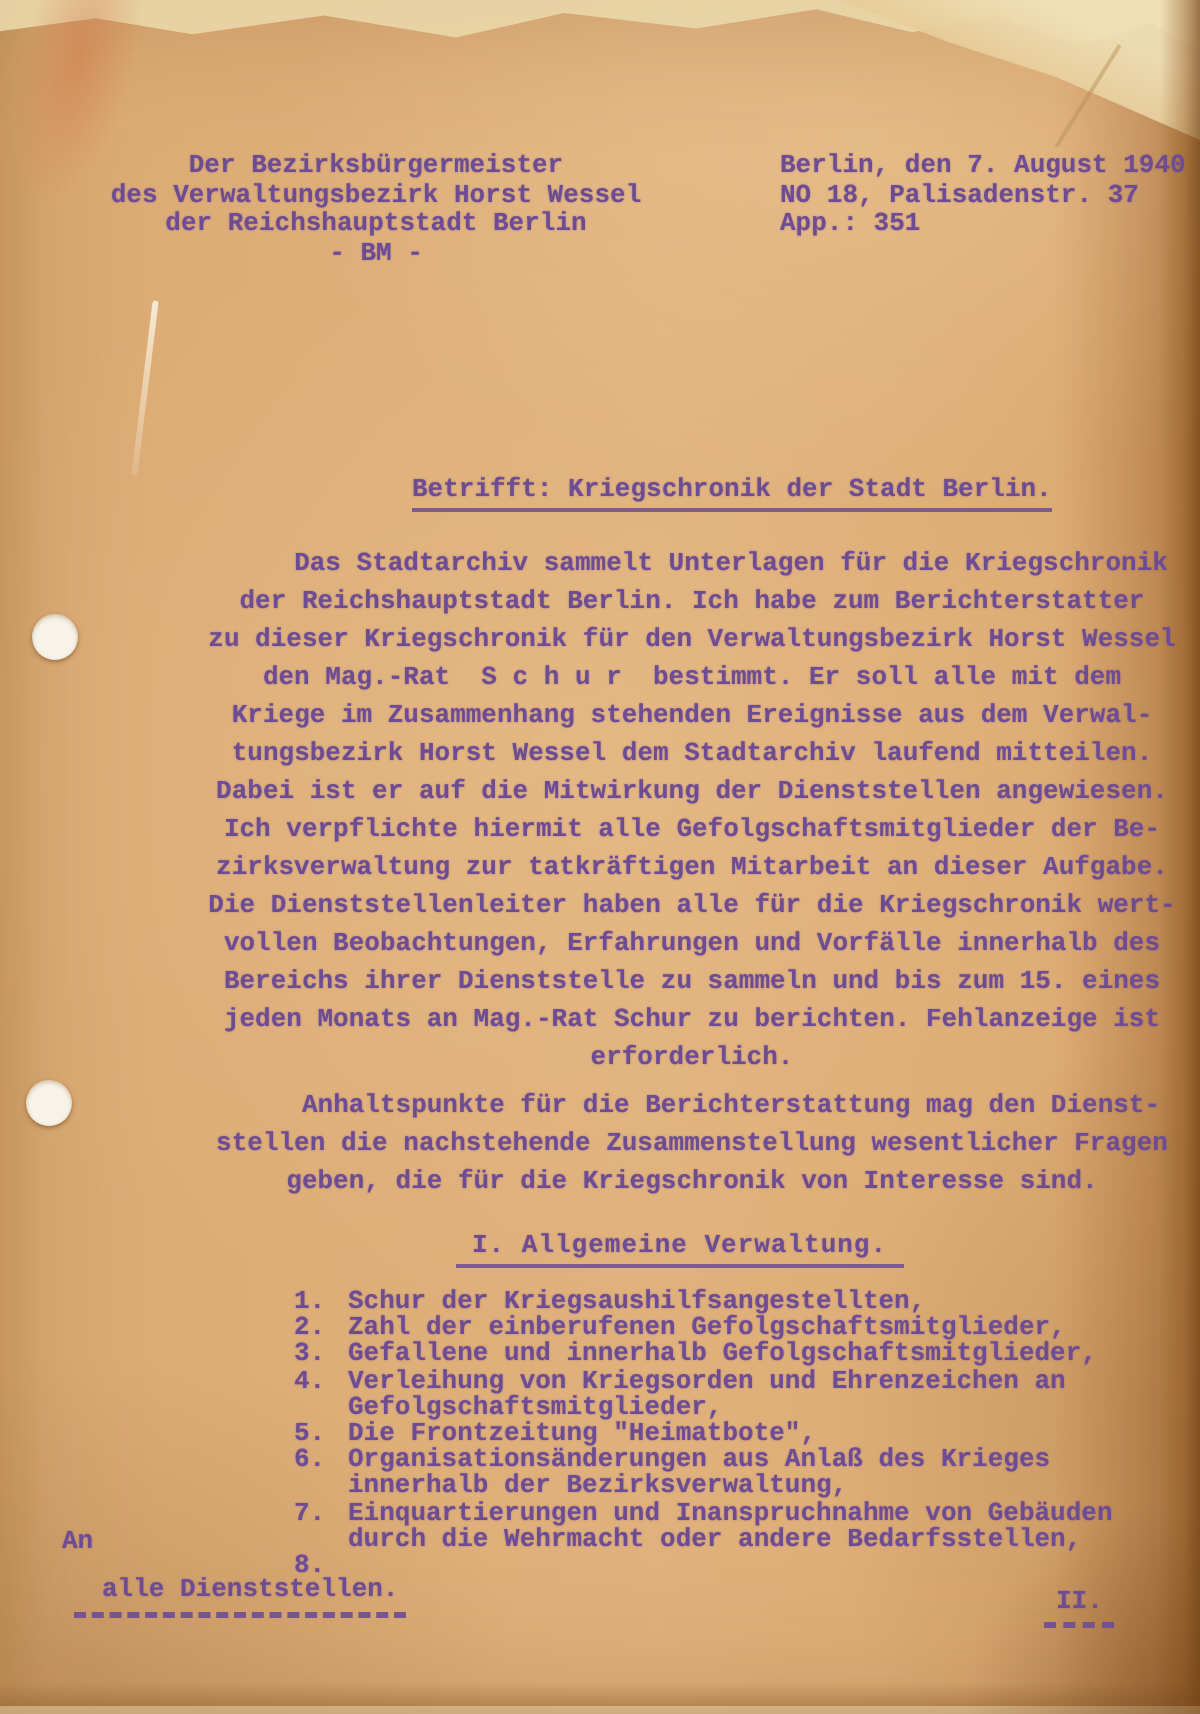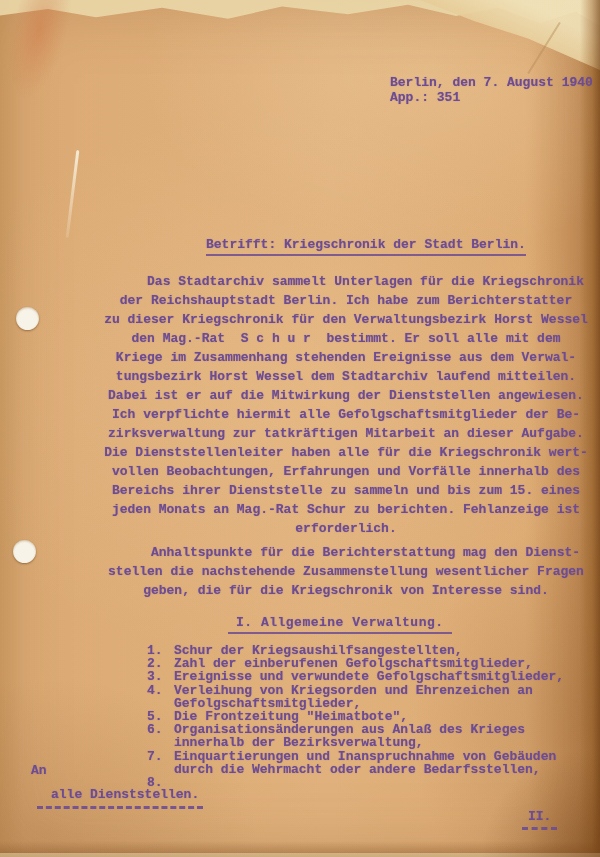--- a/index.html
+++ b/index.html
@@ -68,23 +68,28 @@
   <div class="abs crease"></div>
   <div class="abs edge-right"></div>
   <div class="abs edge-bottom"></div>
   <div class="abs edge-bottom-lip"></div>
   <div class="abs corner-br"></div>
   <div class="abs streak-tl"></div>
   <div class="abs scratch"></div>
   <div class="abs hole" style="left:16px;top:307px;"></div>
   <div class="abs hole" style="left:13px;top:540px;"></div>
 
+  <div class="abs ink txt" style="left:38px;top:76px;width:300px;text-align:center;">Der Bezirksbürgermeister
+des Verwaltungsbezirk Horst Wessel
+der Reichshauptstadt Berlin
+- BM -</div>
 
   <div class="abs" style="left:390px;top:76px;">
     <div class="ink txt">Berlin, den 7. August 1940</div>
+    <div class="ink txt">NO 18, Palisadenstr. 37</div>
     <div class="ink txt">App.: 351</div>
   </div>
 
   <div class="abs ink subject" style="left:206px;top:237px;">Betrifft: Kriegschronik der Stadt Berlin.</div>
 
   <div class="abs ink body-txt" style="left:100px;top:272px;">     Das Stadtarchiv sammelt Unterlagen für die Kriegschronik
 der Reichshauptstadt Berlin. Ich habe zum Berichterstatter
 zu dieser Kriegschronik für den Verwaltungsbezirk Horst Wessel
 den Mag.-Rat  S c h u r  bestimmt. Er soll alle mit dem
 Kriege im Zusammenhang stehenden Ereignisse aus dem Verwal-
@@ -108,21 +113,21 @@
     <div class="list-row">
       <span class="list-num">1.</span>
       <span class="list-text">Schur der Kriegsaushilfsangestellten,</span>
     </div>
     <div class="list-row">
       <span class="list-num">2.</span>
       <span class="list-text">Zahl der einberufenen Gefolgschaftsmitglieder,</span>
     </div>
     <div class="list-row">
       <span class="list-num">3.</span>
-      <span class="list-text">Ereignisse und verwundete Gefolgschaftsmitglieder,</span>
+      <span class="list-text">Gefallene und innerhalb Gefolgschaftsmitglieder,</span>
     </div>
     <div class="list-row">
       <span class="list-num">4.</span>
       <span class="list-text">Verleihung von Kriegsorden und Ehrenzeichen an
 Gefolgschaftsmitglieder,</span>
     </div>
     <div class="list-row">
       <span class="list-num">5.</span>
       <span class="list-text">Die Frontzeitung "Heimatbote",</span>
     </div>
@@ -138,15 +143,15 @@
     </div>
     <div class="list-row">
       <span class="list-num">8.</span>
     </div>
   </div>
 
   <div class="abs ink txt" style="left:31px;top:764px;">An</div>
 
   <div class="abs ink txt dashed-u" style="left:37px;top:788px;padding-left:14px;padding-right:4px;">alle Dienststellen.</div>
 
-  <div class="abs ink txt dashed-u" style="left:522px;top:794px;padding:0 6px 2px 6px;margin-top:16px;">II.</div>
+  <div class="abs ink txt dashed-u" style="left:522px;top:794px;padding:0 6px 2px 6px;">II.</div>
 
 </div>
 
 </body></html>

